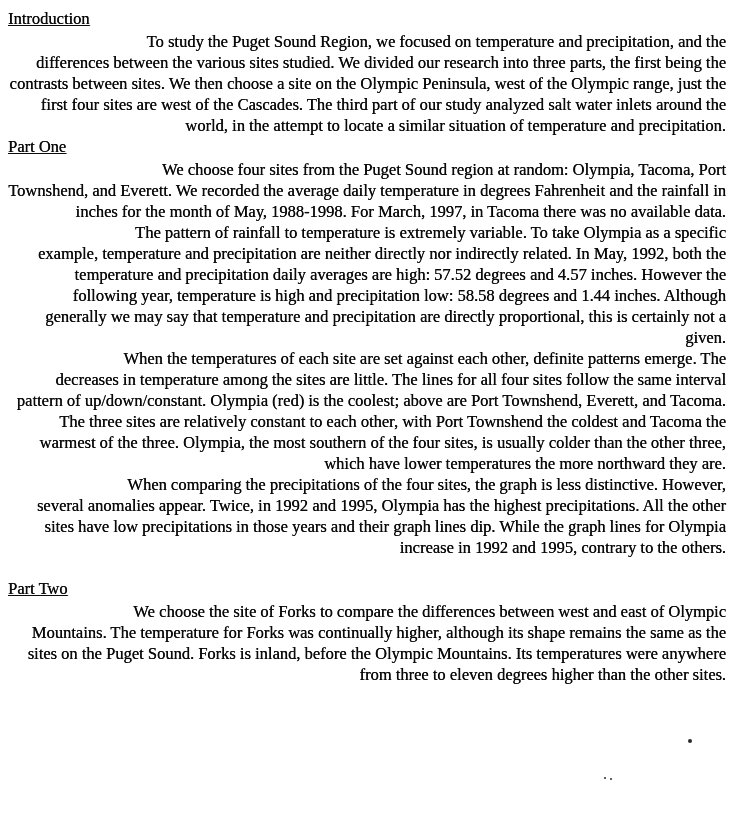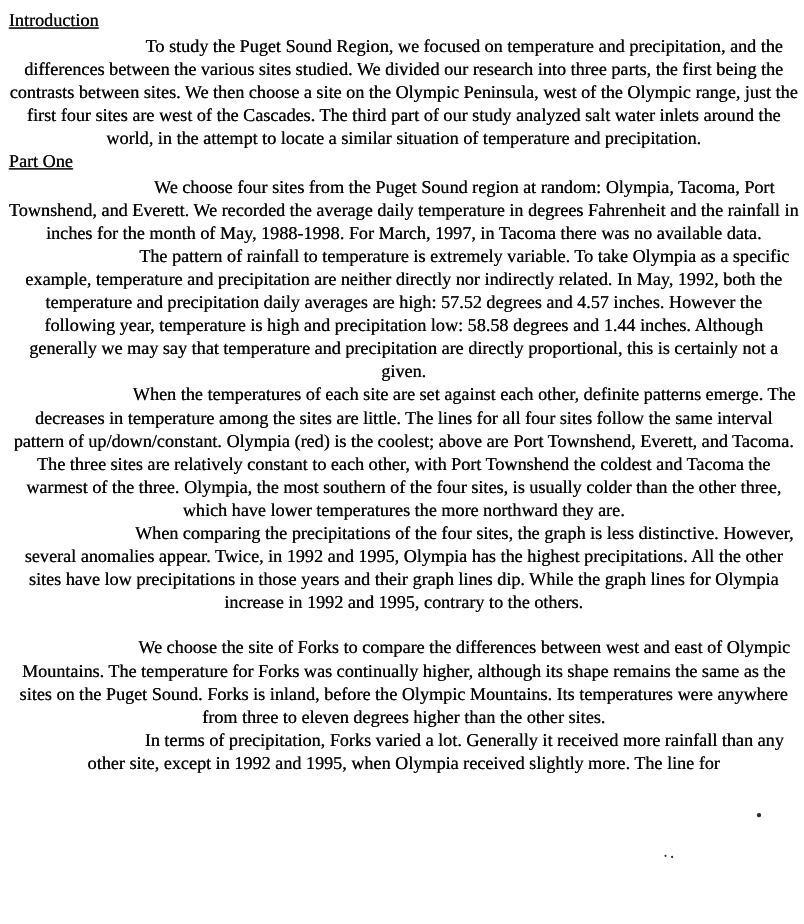--- a/index.html
+++ b/index.html
@@ -26,21 +26,21 @@
   .section.gap-sm { margin-top: 20px; }
   .section-heading {
     font-size: 16.5px;
     font-weight: normal;
     text-decoration: underline;
     margin: 0 0 2px 0;
   }
   p.body-para {
     margin: 0;
     text-indent: 110px;
-    text-align: center;
+    text-align: right;
   }
   .speck {
     position: absolute;
     background: #2a2a2a;
     border-radius: 50%;
   }
   .speck.dot-1 { left: 688px; top: 739px; width: 4px; height: 4px; }
   .speck.dot-2 { left: 604px; top: 777px; width: 2px; height: 2px; }
   .speck.dot-3 { left: 610px; top: 778px; width: 2px; height: 2px; }
 </style>
@@ -56,21 +56,21 @@
 
   <div class="section gap-lg">
     <h2 class="section-heading">Part One</h2>
     <p class="body-para">We choose four sites from the Puget Sound region at random: Olympia, Tacoma, Port Townshend, and Everett.  We recorded the average daily temperature in degrees Fahrenheit and the rainfall in inches for the month of May, 1988-1998.  For March, 1997, in Tacoma there was no available data.</p>
     <p class="body-para">The pattern of rainfall to temperature is extremely variable.  To take Olympia as a specific example, temperature and precipitation are neither directly nor indirectly related.  In May, 1992, both the temperature and precipitation daily averages are high: 57.52 degrees and 4.57 inches.  However the following year, temperature is high and precipitation low: 58.58 degrees and 1.44 inches.  Although generally we may say that temperature and precipitation are directly proportional, this is certainly not a given.</p>
     <p class="body-para">When the temperatures of each site are set against each other, definite patterns emerge.  The decreases in temperature among the sites are little.  The lines for all four sites follow the same interval pattern of up/down/constant.  Olympia (red) is the coolest; above are Port Townshend, Everett, and Tacoma.  The three sites are relatively constant to each other, with Port Townshend the coldest and Tacoma the warmest of the three.  Olympia, the most southern of the four sites, is usually colder than the other three, which have lower temperatures the more northward they are.</p>
     <p class="body-para">When comparing the precipitations of the four sites, the graph is less distinctive.  However, several anomalies appear.  Twice, in 1992 and 1995, Olympia has the highest precipitations.  All the other sites have low precipitations in those years and their graph lines dip.  While the graph lines for Olympia increase in 1992 and 1995, contrary to the others.</p>
   </div>
 
   <div class="section gap-sm">
+    <h2 class="section-heading">Part Two</h2>
     <p class="body-para">We choose the site of Forks to compare the differences between west and east of Olympic Mountains.  The temperature for Forks was continually higher, although its shape remains the same as the sites on the Puget Sound.  Forks is inland, before the Olympic Mountains.  Its temperatures were anywhere from three to eleven degrees higher than the other sites.</p>
-    <p class="body-para">In terms of precipitation, Forks varied a lot.  Generally it received more rainfall than any other site, except in 1992 and 1995, when Olympia received slightly more.  The line for</p>
   </div>
 
   <span class="speck dot-1"></span>
   <span class="speck dot-2"></span>
   <span class="speck dot-3"></span>
 
 </div>
 
 </body></html>

